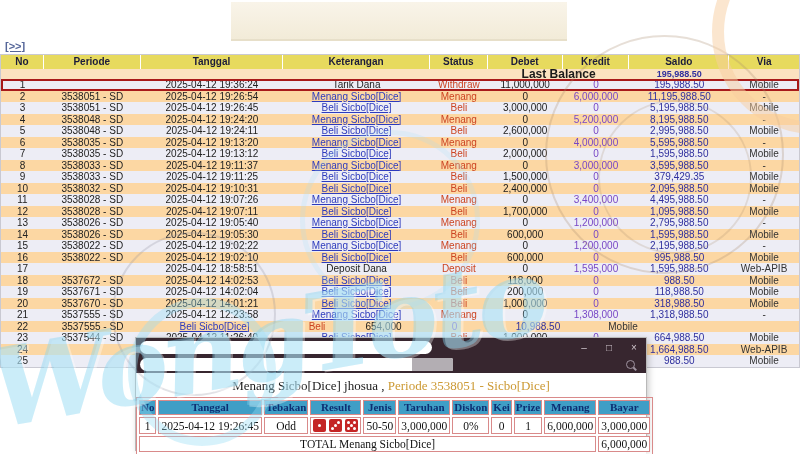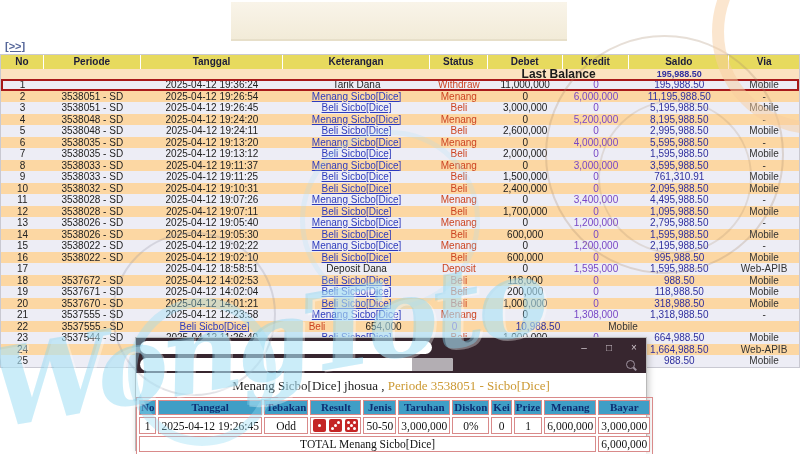--- a/index.html
+++ b/index.html
@@ -243,21 +243,21 @@
         <div class="c c8 via">-</div>
       </div>
       <div class="trow odd">
         <div class="c c0 no">9</div>
         <div class="c c1 periode">3538033 - SD</div>
         <div class="c c2 tanggal">2025-04-12 19:11:25</div>
         <div class="c c3 keterangan"><a class="ket-link" href="#">Beli Sicbo[Dice]</a></div>
         <div class="c c4 status">Beli</div>
         <div class="c c5 debet">1,500,000</div>
         <div class="c c6 kredit">0</div>
-        <div class="c c7 saldo">761,310.91</div>
+        <div class="c c7 saldo">379,429.35</div>
         <div class="c c8 via">Mobile</div>
       </div>
       <div class="trow even">
         <div class="c c0 no">10</div>
         <div class="c c1 periode">3538032 - SD</div>
         <div class="c c2 tanggal">2025-04-12 19:10:31</div>
         <div class="c c3 keterangan"><a class="ket-link" href="#">Beli Sicbo[Dice]</a></div>
         <div class="c c4 status">Beli</div>
         <div class="c c5 debet">2,400,000</div>
         <div class="c c6 kredit">0</div>

